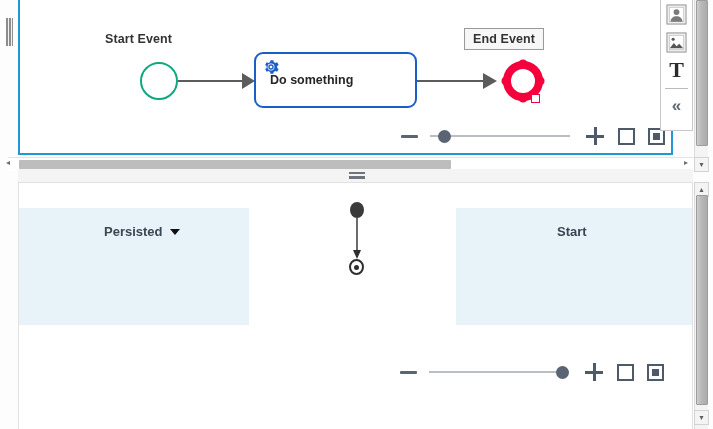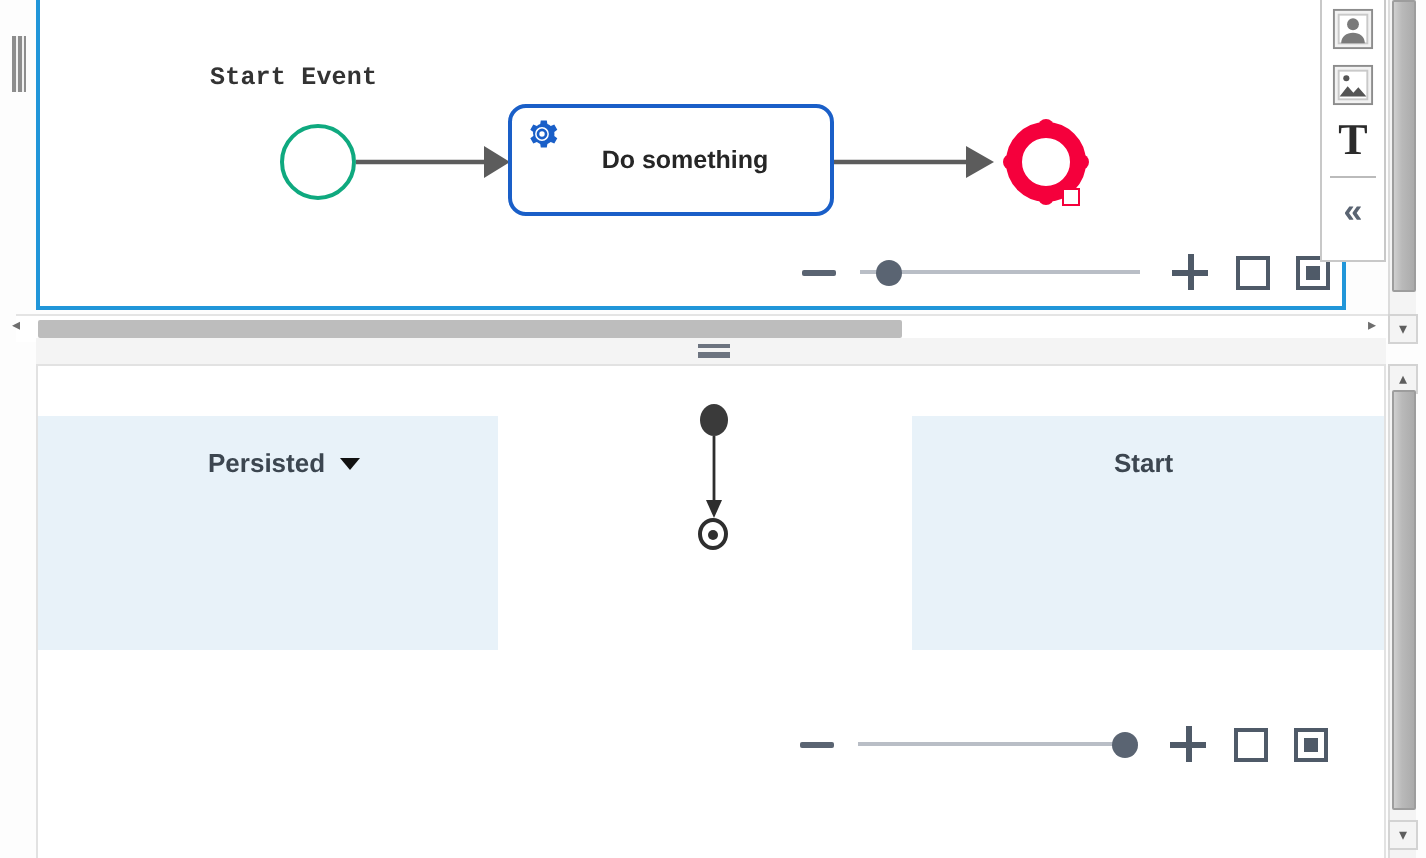--- a/index.html
+++ b/index.html
@@ -21,30 +21,30 @@
   .sb-btn{position:absolute;background:#f4f4f4;border:1px solid #d3d3d3;display:flex;align-items:center;justify-content:center;}
   .sb-track-h{position:absolute;background:#ffffff;}
   .sb-thumb-h{position:absolute;background:#bdbdbd;border-radius:1px;}
 
   
   #top-panel{
     position:absolute;left:18px;top:0;width:655px;height:155px;
     background:#ffffff;border:2px solid #2196d9;border-top:none;
     box-sizing:border-box;overflow:hidden;
   }
-  .lbl{position:absolute;font-size:12.5px;font-weight:bold;color:#333;letter-spacing:.1px;white-space:nowrap;font-family:Liberation Mono, monospace;}
+  .lbl{position:absolute;font-size:12.5px;font-weight:bold;color:#333;letter-spacing:.1px;white-space:nowrap;}
 
   #start-event{
     position:absolute;left:120px;top:62px;width:38px;height:38px;
     border:2px solid #0fa97f;border-radius:50%;background:#fff;box-sizing:border-box;
   }
   #task-box{
     position:absolute;left:234px;top:52px;width:163px;height:56px;
     border:2px solid #1a5fc8;border-radius:9px;background:#fff;box-sizing:border-box;
-    display:flex;align-items:center;justify-content:center;
+    display:flex;align-items:center;
   }
   #task-label{font-size:12.5px;font-weight:bold;color:#262626;padding-left:14px;}
   #gear-icon{position:absolute;left:6px;top:4px;width:18px;height:18px;}
   #end-event{position:absolute;left:479px;top:57px;width:48px;height:48px;}
   #end-handle{
     position:absolute;left:511px;top:94px;width:9px;height:9px;
     border:1.6px solid #f5003c;background:#fff;box-sizing:border-box;
   }
   .arrow-svg{position:absolute;left:0;top:0;pointer-events:none;}
 
@@ -151,20 +151,21 @@
     <div id="task-box">
       <span id="gear-icon">
         <svg viewBox="0 0 24 24" width="18" height="18">
           <path fill="#1a5fc8" d="M12 8.4a3.6 3.6 0 1 0 0 7.2 3.6 3.6 0 0 0 0-7.2zm0 5.4a1.8 1.8 0 1 1 0-3.6 1.8 1.8 0 0 1 0 3.6z"></path>
           <path fill="#1a5fc8" d="M20.2 13.3c.05-.43.08-.86.08-1.3s-.03-.87-.08-1.3l2-1.5-2-3.46-2.36.95a7.9 7.9 0 0 0-2.25-1.3L15.2 3h-4l-.39 2.39a7.9 7.9 0 0 0-2.25 1.3L6.2 5.74l-2 3.46 2 1.5c-.5.43-.08.86-.08 1.3s.3.87.08 1.3l-2 1.5 2 3.46 2.36-.95c.67.55 1.43.99 2.25 1.3L11.2 21h4l.39-2.39a7.9 7.9 0 0 0 2.25-1.3l2.36.95 2-3.46-2-1.5zM12 16.6a4.6 4.6 0 1 1 0-9.2 4.6 4.6 0 0 1 0 9.2z"></path>
         </svg>
       </span>
       <span id="task-label">Do something</span>
     </div>
 
+    <div class="lbl" style="left:444px;top:28px;border:1px solid #9a9a9a;background:#f7f7f7;padding:3px 8px;">End Event</div>
 
     <div id="end-event">
       <svg viewBox="0 0 48 48" width="48" height="48">
         <circle cx="24" cy="24" r="16" fill="none" stroke="#f5003c" stroke-width="8"></circle>
         <circle cx="24" cy="6.5" r="4" fill="#f5003c"></circle>
         <circle cx="24" cy="41.5" r="4" fill="#f5003c"></circle>
         <circle cx="6.5" cy="24" r="4" fill="#f5003c"></circle>
         <circle cx="41.5" cy="24" r="4" fill="#f5003c"></circle>
       </svg>
     </div>

